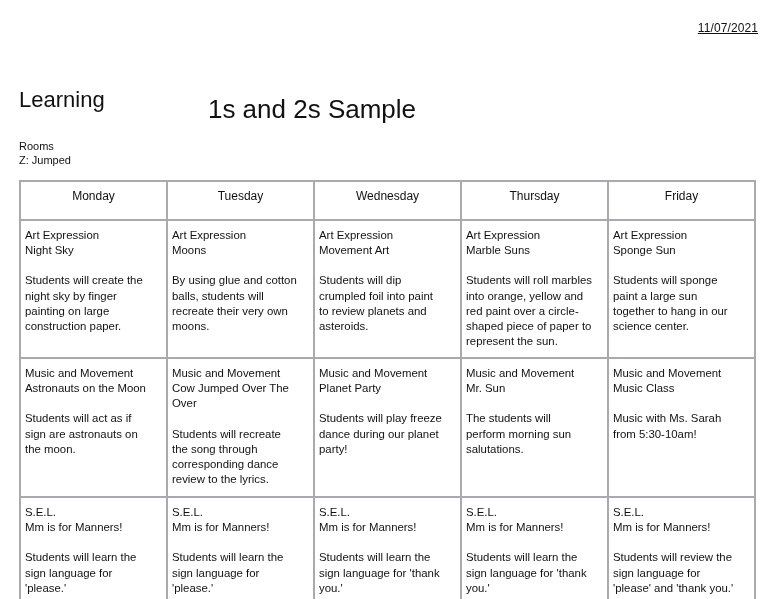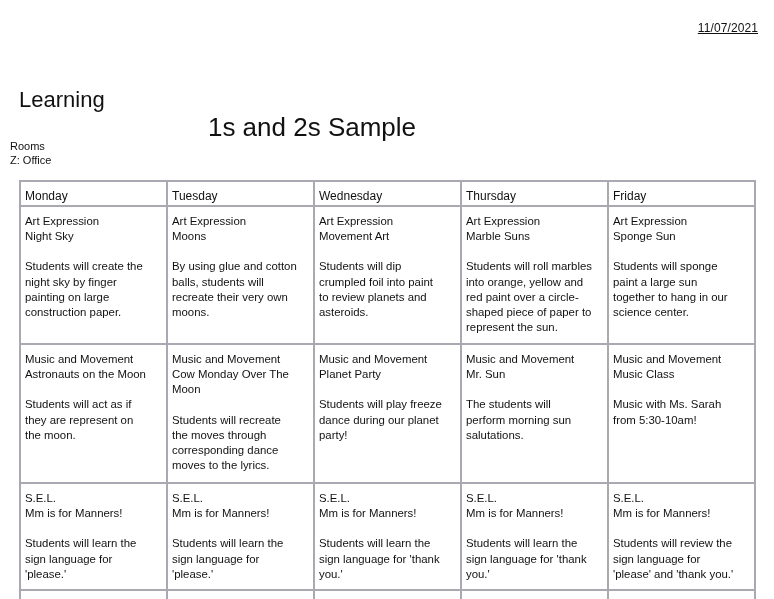--- a/index.html
+++ b/index.html
@@ -26,31 +26,31 @@
     .org-title {
       position: absolute;
       top: 63px;
       left: 19px;
       font-size: 22px;
       font-weight: normal;
       margin-top: 24px;
     }
     .doc-title {
       position: absolute;
-      top: 112px;
+      top: 94px;
       left: 0;
       width: 624px;
       text-align: center;
       font-size: 26px;
       font-weight: normal;
     }
     .rooms {
       position: absolute;
       top: 139px;
-      left: 10px;
+      left: 19px;
       font-size: 11px;
       line-height: 14px;
     }
     table.plan {
       position: absolute;
       top: 180px;
       left: 19px;
       width: 737px;
       border-collapse: collapse;
       table-layout: fixed;
@@ -58,40 +58,41 @@
       line-height: 15.2px;
     }
     table.plan th, table.plan td {
       border: 2px solid #a9a9b2;
       vertical-align: top;
       text-align: left;
       padding: 7px 15px 6px 4px;
       font-weight: normal;
     }
     table.plan th {
+      text-align: center;
       height: 16px;
-      padding: 7px 4px 0 4px;
+      padding: 7px 4px 14px 4px;
       font-size: 12px;
     }
     .row1 td { height: 123px; }
     .row2 td { height: 124px; }
     .row3 td { height: 92px; }
     .row4 td { height: 40px; }
     .cell-line { display: block; }
     .cell-gap { display: block; height: 15px; }
   </style>
 </head>
 <body>
 
 <div class="date">11/07/2021</div>
 <div class="org-title">Learning</div>
 <div class="doc-title">1s and 2s Sample</div>
 <div class="rooms">
   <div>Rooms</div>
-  <div>Z: Office</div>
+  <div>Z: Jumped</div>
 </div>
 
 <table class="plan">
   <thead>
     <tr>
       <th>Monday</th>
       <th>Tuesday</th>
       <th>Wednesday</th>
       <th>Thursday</th>
       <th>Friday</th>
@@ -128,27 +129,27 @@
         <span class="cell-line">Sponge Sun</span>
         <span class="cell-gap"></span>
         <span class="cell-line">Students will sponge paint a large sun together to hang in our science center.</span>
       </td>
     </tr>
     <tr class="row2">
       <td>
         <span class="cell-line">Music and Movement</span>
         <span class="cell-line">Astronauts on the Moon</span>
         <span class="cell-gap"></span>
-        <span class="cell-line">Students will act as if they are represent on the moon.</span>
-      </td>
-      <td>
-        <span class="cell-line">Music and Movement</span>
-        <span class="cell-line">Cow Monday Over The Moon</span>
-        <span class="cell-gap"></span>
-        <span class="cell-line">Students will recreate the moves through corresponding dance moves to the lyrics.</span>
+        <span class="cell-line">Students will act as if sign are astronauts on the moon.</span>
+      </td>
+      <td>
+        <span class="cell-line">Music and Movement</span>
+        <span class="cell-line">Cow Jumped Over The Over</span>
+        <span class="cell-gap"></span>
+        <span class="cell-line">Students will recreate the song through corresponding dance review to the lyrics.</span>
       </td>
       <td>
         <span class="cell-line">Music and Movement</span>
         <span class="cell-line">Planet Party</span>
         <span class="cell-gap"></span>
         <span class="cell-line">Students will play freeze dance during our planet party!</span>
       </td>
       <td>
         <span class="cell-line">Music and Movement</span>
         <span class="cell-line">Mr. Sun</span>

